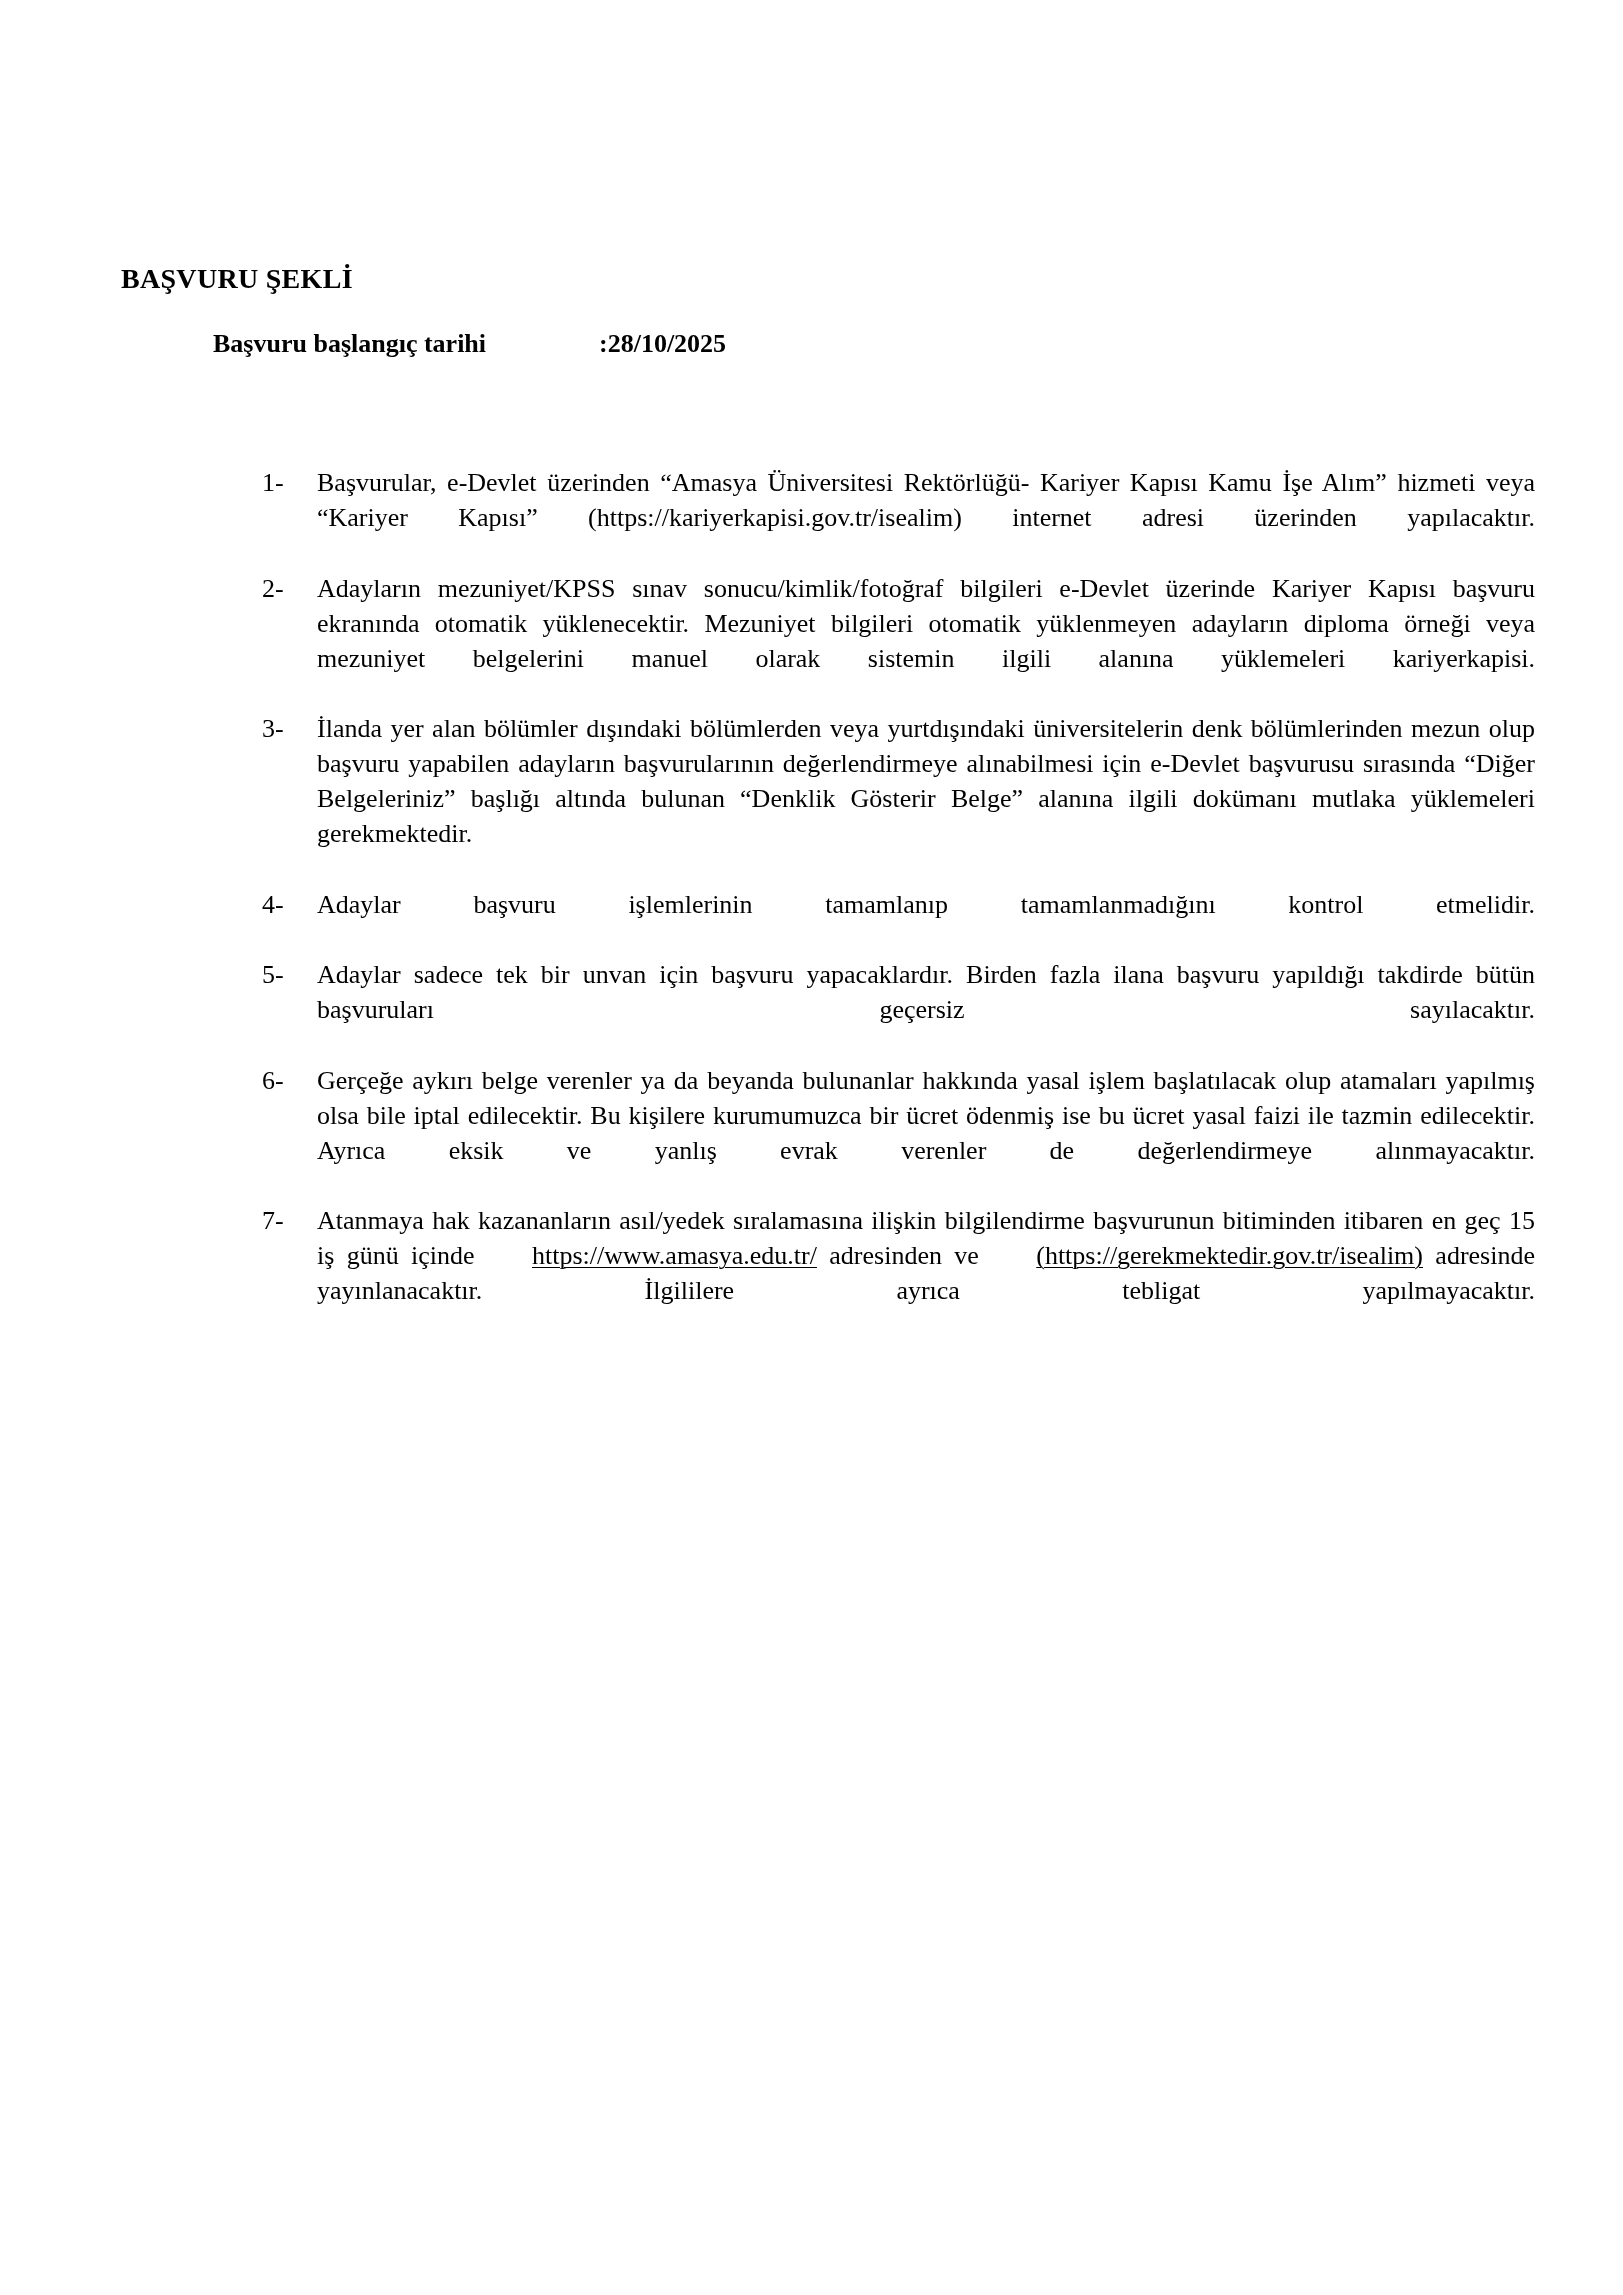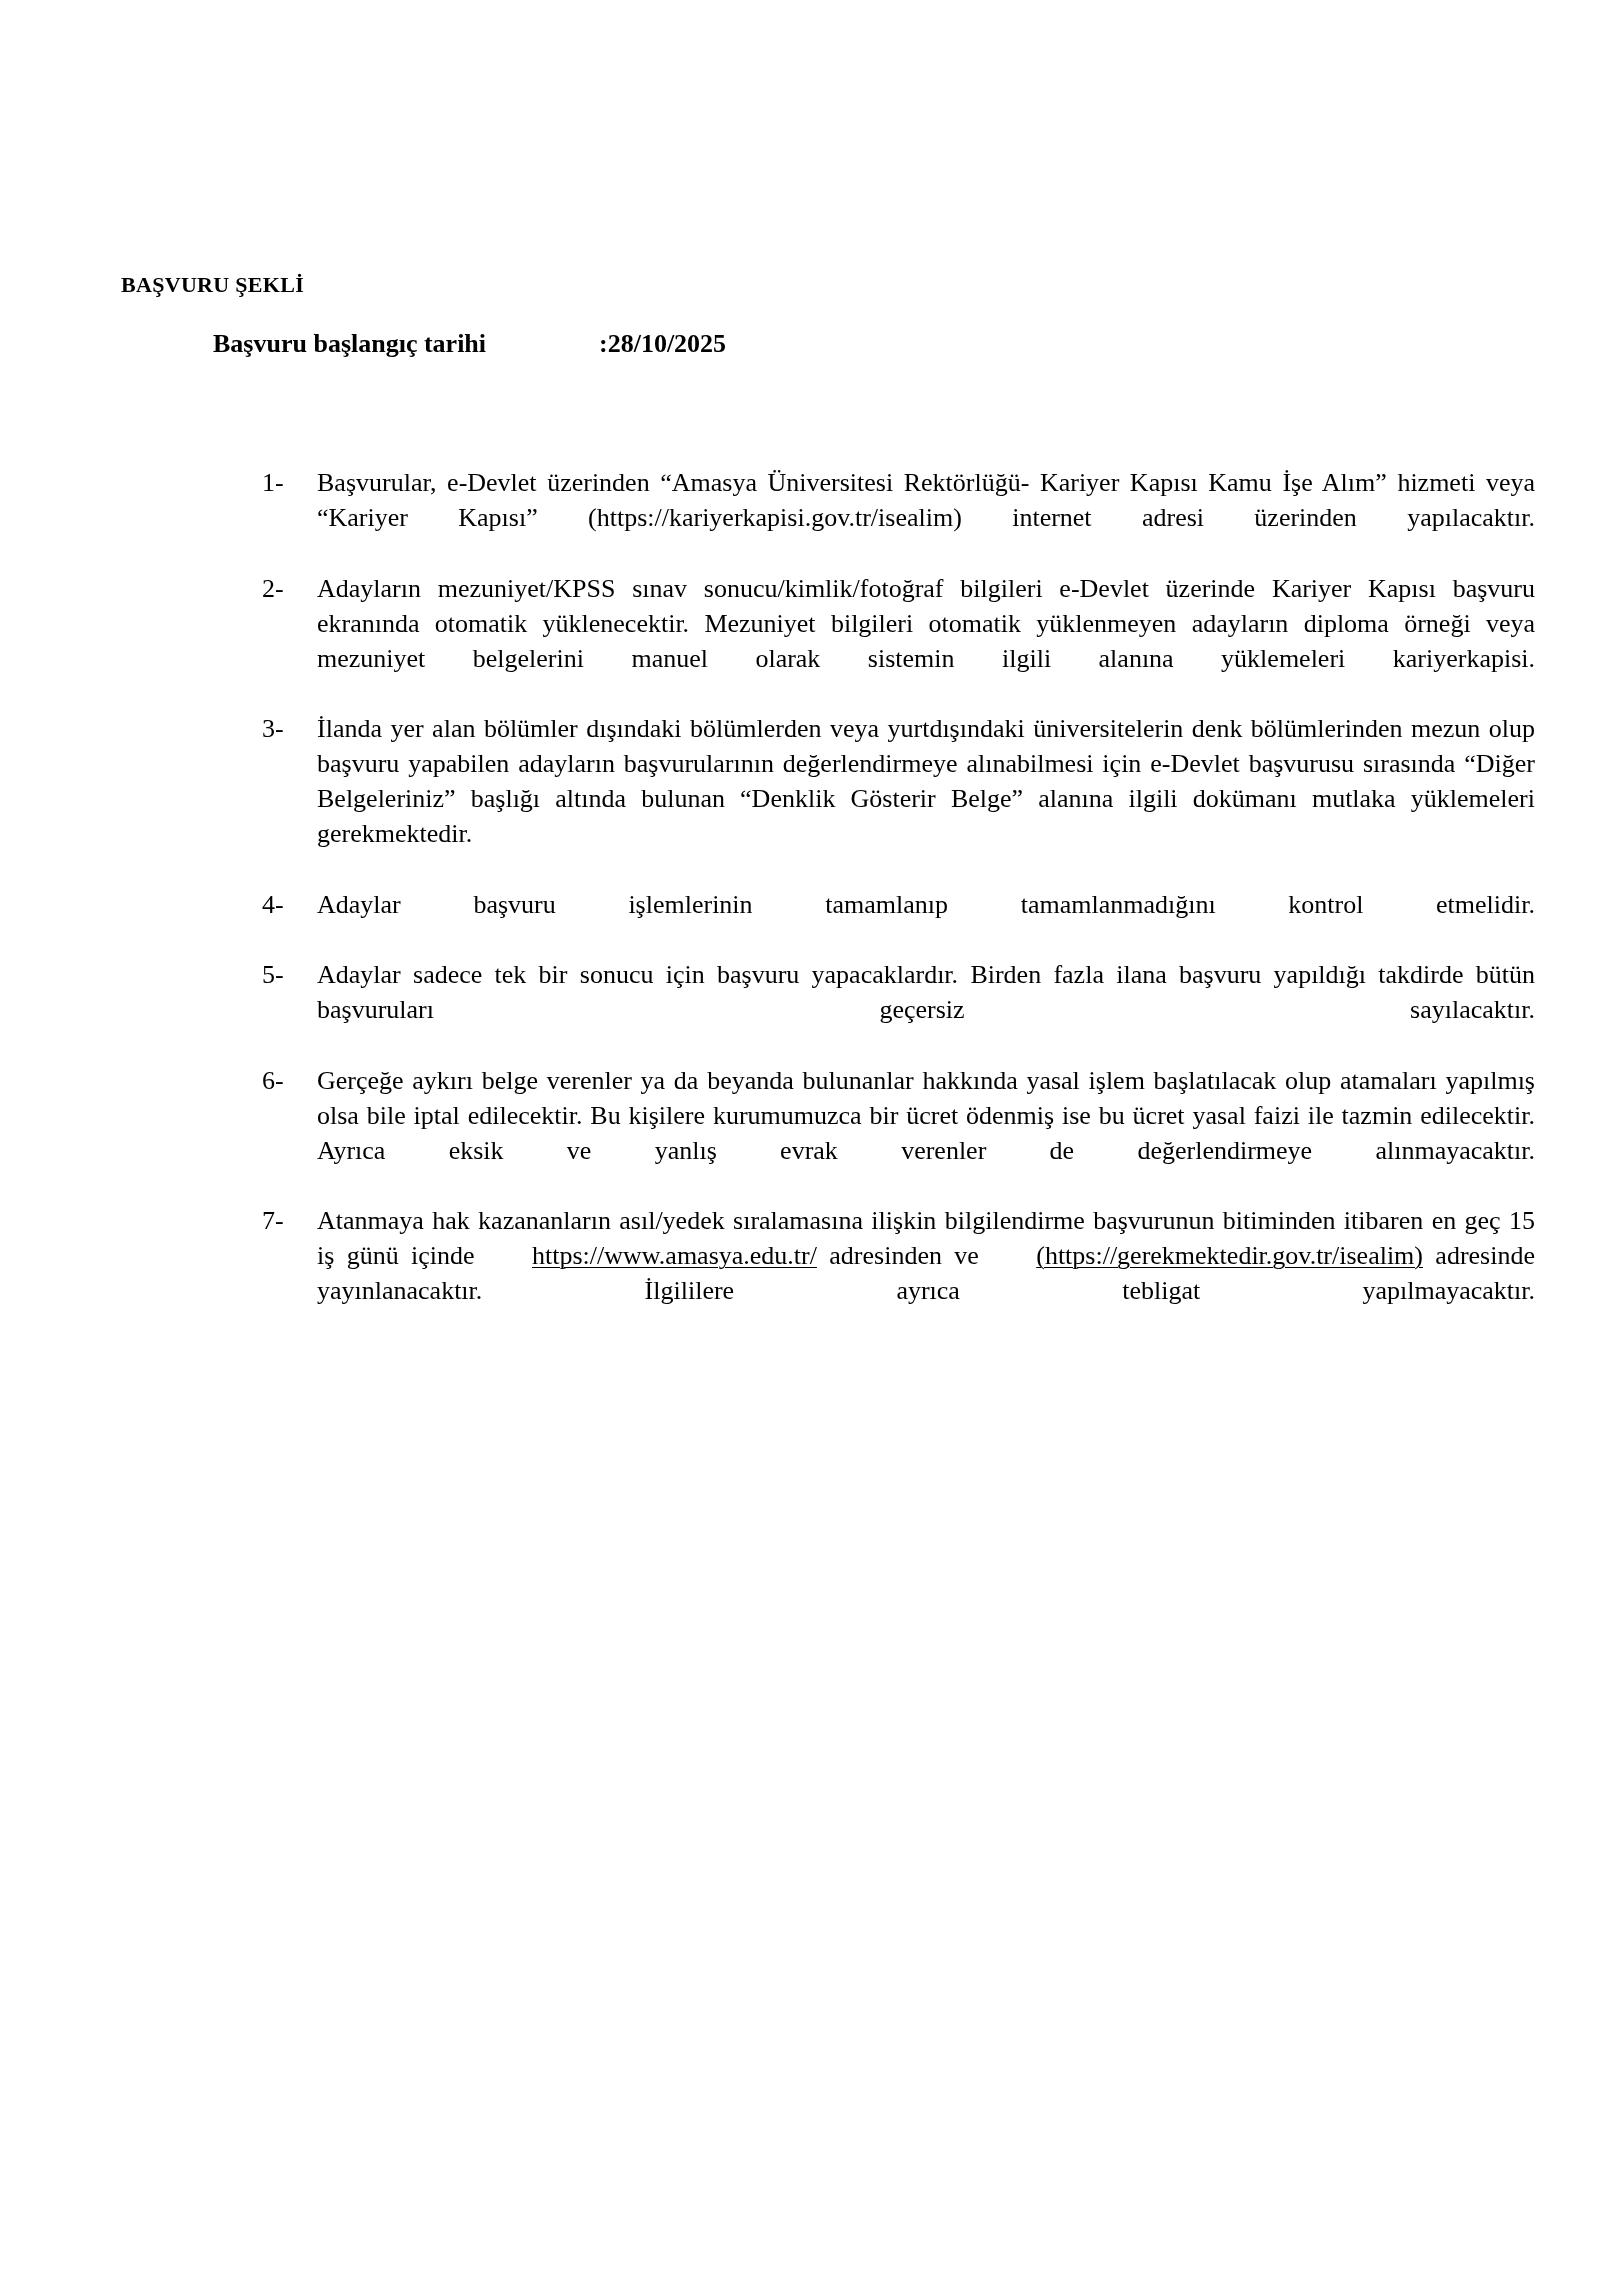--- a/index.html
+++ b/index.html
@@ -16,22 +16,22 @@
     font-family: "Liberation Serif", "DejaVu Serif", serif;
     color: #000000;
     overflow: hidden;
     box-sizing: border-box;
   }
 
   
   .doc-heading {
     position: absolute;
     left: 121px;
-    top: 258px;
-    font-size: 22px;
+    top: 245px;
+    font-size: 28px;
     font-weight: bold;
     letter-spacing: 0.3px;
     line-height: 1.1;
     white-space: nowrap;
   }
 
   
   .date-block {
     position: absolute;
     left: 213px;
@@ -121,21 +121,21 @@
       <li class="list-item">
         <span class="item-marker">3-</span>
         <span class="item-body">İlanda yer alan bölümler dışındaki bölümlerden veya yurtdışındaki üniversitelerin denk bölümlerinden mezun olup başvuru yapabilen adayların başvurularının değerlendirmeye alınabilmesi için e-Devlet başvurusu sırasında “Diğer Belgeleriniz” başlığı altında bulunan “Denklik Gösterir Belge” alanına ilgili dokümanı mutlaka yüklemeleri gerekmektedir.</span>
       </li>
       <li class="list-item">
         <span class="item-marker">4-</span>
         <span class="item-body">Adaylar başvuru işlemlerinin tamamlanıp tamamlanmadığını kontrol etmelidir.</span>
       </li>
       <li class="list-item">
         <span class="item-marker">5-</span>
-        <span class="item-body">Adaylar sadece tek bir sonucu için başvuru yapacaklardır. Birden fazla ilana başvuru yapıldığı takdirde bütün başvuruları geçersiz sayılacaktır.</span>
+        <span class="item-body">Adaylar sadece tek bir unvan için başvuru yapacaklardır. Birden fazla ilana başvuru yapıldığı takdirde bütün başvuruları geçersiz sayılacaktır.</span>
       </li>
       <li class="list-item">
         <span class="item-marker">6-</span>
         <span class="item-body">Gerçeğe aykırı belge verenler ya da beyanda bulunanlar hakkında yasal işlem başlatılacak olup atamaları yapılmış olsa bile iptal edilecektir. Bu kişilere kurumumuzca bir ücret ödenmiş ise bu ücret yasal faizi ile tazmin edilecektir. Ayrıca eksik ve yanlış evrak verenler de değerlendirmeye alınmayacaktır.</span>
       </li>
       <li class="list-item">
         <span class="item-marker">7-</span>
         <span class="item-body"><span>Atanmaya hak kazananların asıl/yedek sıralamasına ilişkin bilgilendirme başvurunun bitiminden itibaren en geç 15 iş günü içinde </span><a class="link">https://www.amasya.edu.tr/</a><span> adresinden ve </span><a class="link">(https://gerekmektedir.gov.tr/isealim)</a><span> adresinde yayınlanacaktır. İlgililere ayrıca tebligat yapılmayacaktır.</span></span>
       </li>
     </ol>

